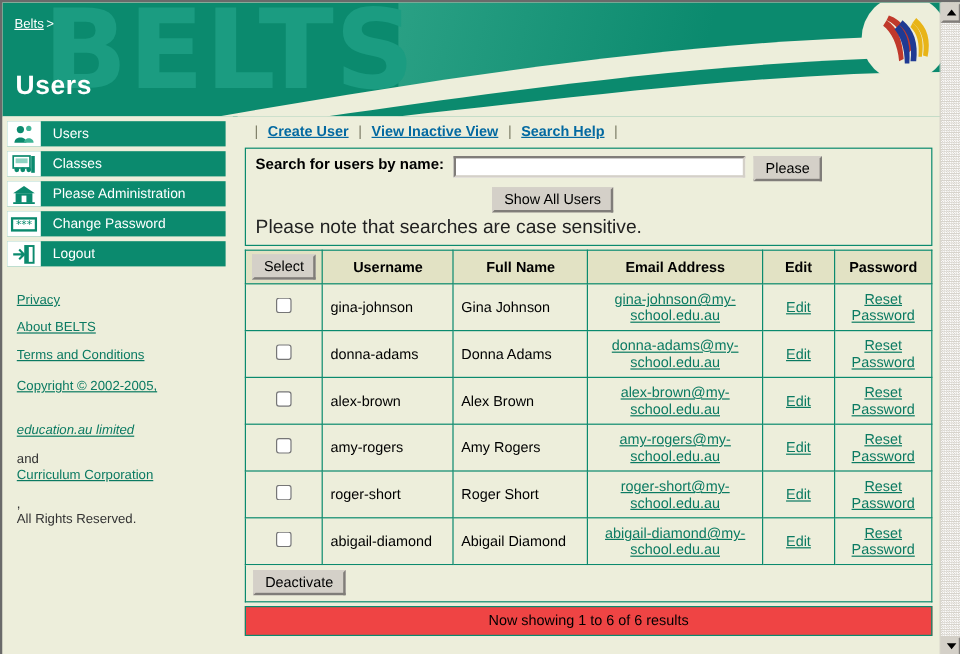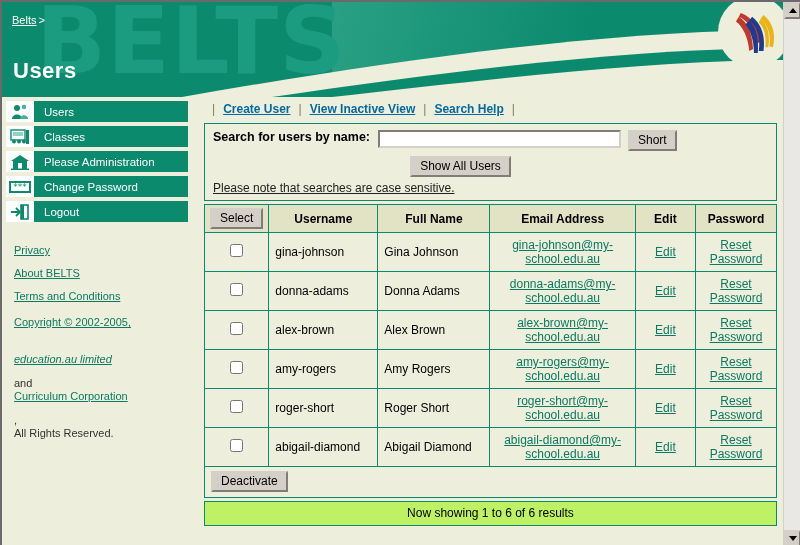--- a/index.html
+++ b/index.html
@@ -154,23 +154,22 @@
     font-size: 12px;
     color: #000000;
     padding: 1px 8px;
     cursor: pointer;
     height: 21px;
     line-height: 15px;
   }
   .searchbtnwrap { margin-left: 7px; }
   .showallwrap { text-align: center; padding: 5px 0 3px 0; margin-left: -60px;}
   .note {
-    font-size: 12px; color: #222;
+    font-size: 16px; color: #222;
     padding: 1px 0 5px 8px;
-    text-decoration: underline;
   }
 
   
   .tablewrap { margin: 3px 8px 0 6px; }
   table.users {
     border-collapse: collapse;
     width: 100%;
     border: 1px solid #0B8A6E;
     background: #EDEEDB;
     table-layout: fixed;
@@ -210,21 +209,21 @@
   }
   .deactrow {
     border: 1px solid #0B8A6E;
     border-top: none;
     background: #EDEEDB;
     padding: 4px 0 5px 6px;
   }
   .resultbar {
     margin: 3px 8px 0 6px;
     border: 1px solid #0B8A6E;
-    background: #bef264;
+    background: #ef4444;
     text-align: center;
     font-size: 12px;
     padding: 4px 0 5px 0;
     color: #000;
   }
 
   
   #scrollbar {
     position: absolute;
     right: 0; top: 0;
@@ -367,21 +366,21 @@
       <span class="bar">|</span>
       <a href="#">Search Help</a>
       <span class="bar">|</span>
     </div>
 
     <div class="panel">
       <div class="searchrow">
         <span class="searchlabel">Search for users by name:</span>
         <input class="txt" type="text" placeholder="" style="">
         <span class="searchbtnwrap">
-          <button class="win">Short</button>
+          <button class="win">Please</button>
         </span>
       </div>
       <div class="showallwrap">
         <button class="win">Show All Users</button>
       </div>
       <div class="note">Please note that searches are case sensitive.</div>
     </div>
 
     <div class="tablewrap">
       <table class="users">

